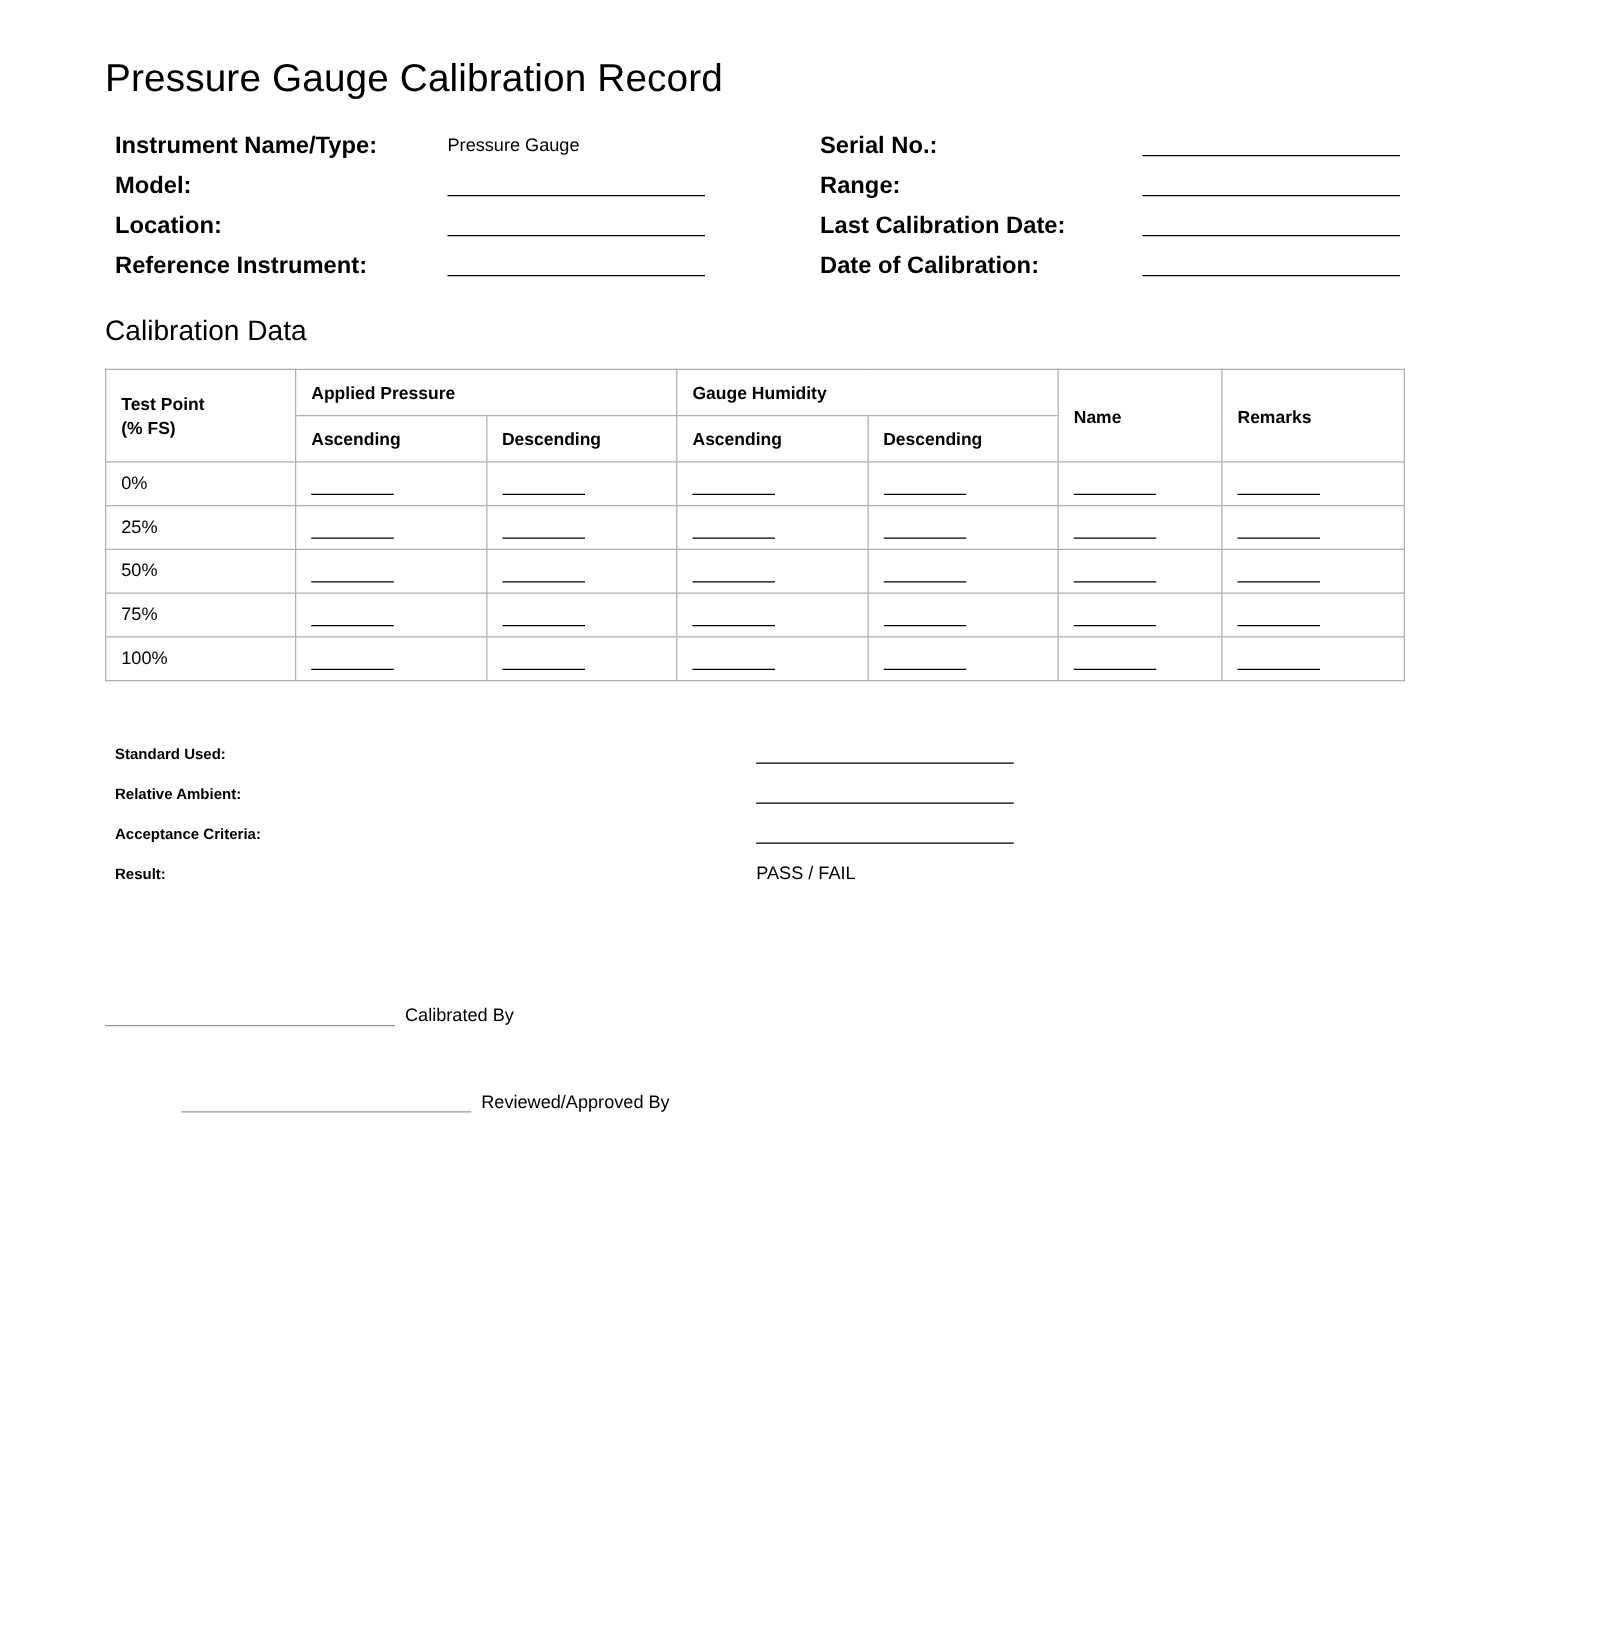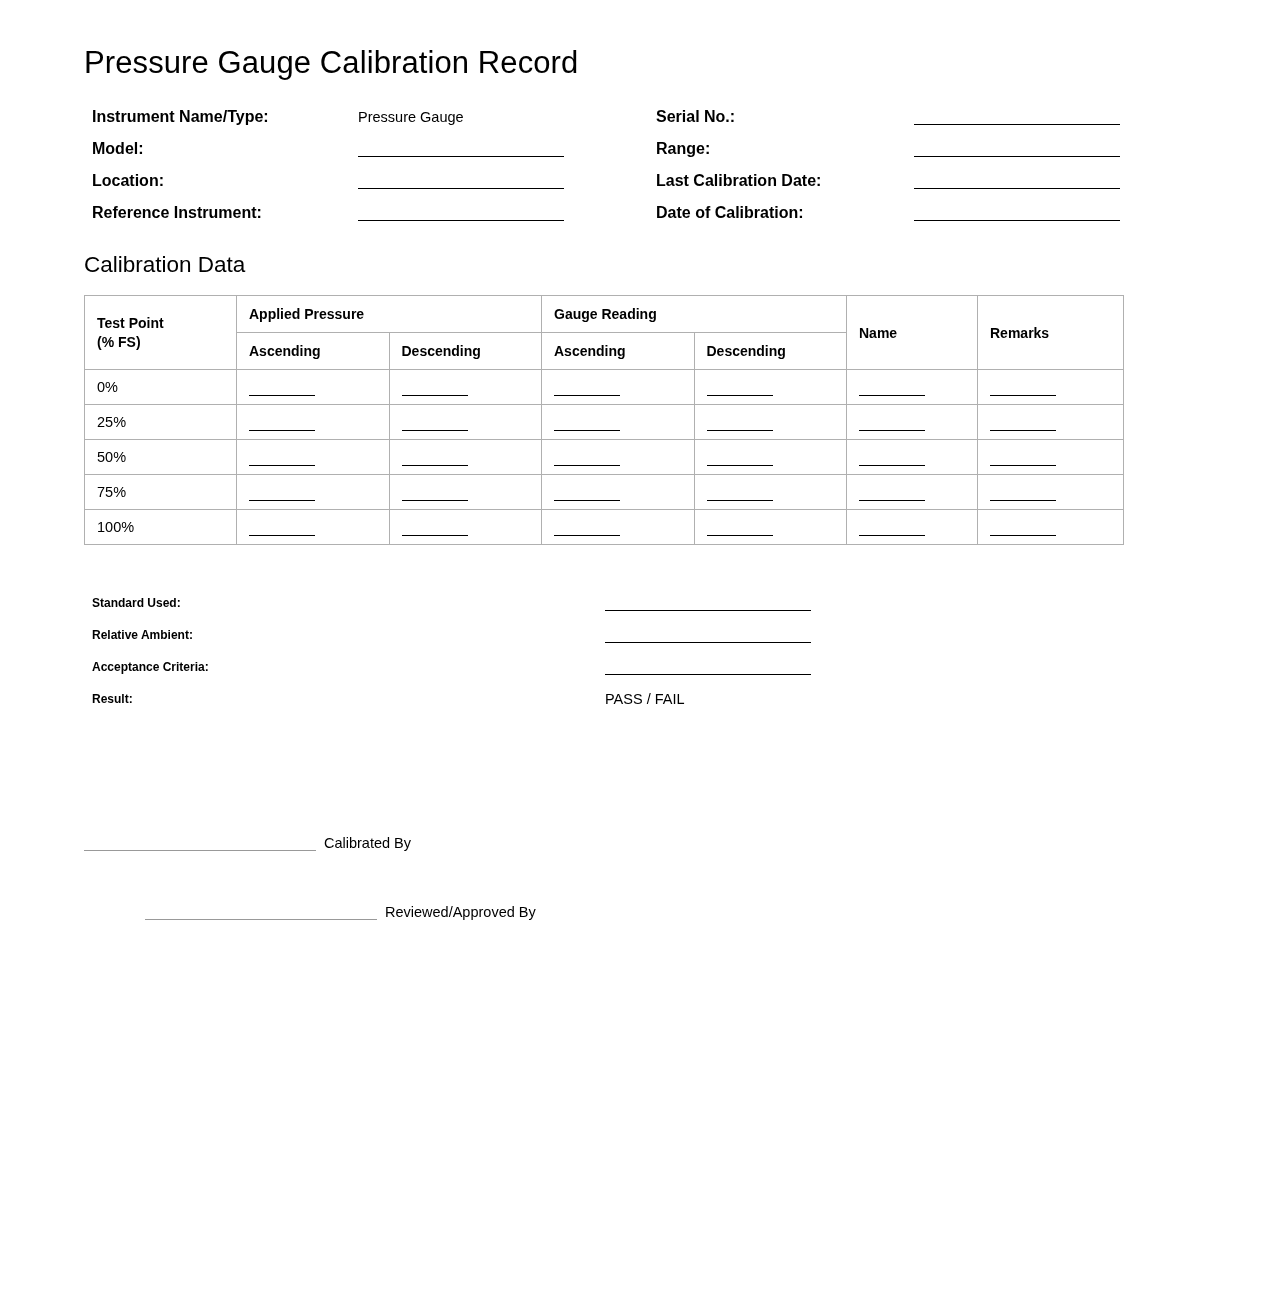--- a/index.html
+++ b/index.html
@@ -39,21 +39,21 @@
     top: 0;
   }
   .meta-col.left  { left: 8px;  width: 500px; }
   .meta-col.right { left: 572px; width: 540px; }
 
   .meta-row {
     position: relative;
     height: 32px;
   }
   .meta-label {
-    font-size: 16px;
+    font-size: 19px;
     font-weight: bold;
     line-height: 20px;
     white-space: nowrap;
   }
   .meta-value {
     position: absolute;
     top: 0;
     font-size: 14.5px;
     font-weight: 400;
     line-height: 20px;
@@ -156,21 +156,21 @@
     left: 521px;
     top: 0;
     font-size: 14.5px;
     font-weight: 400;
     line-height: 20px;
     white-space: nowrap;
   }
 
   
   .sign-block {
-    margin-top: 80px;
+    margin-top: 50px;
     position: relative;
     text-decoration: underline;
   }
   .sign-row {
     position: relative;
     height: 69px;
     white-space: nowrap;
   }
   .sign-line {
     display: inline-block;
@@ -243,21 +243,21 @@
   <h2 class="section-heading">Calibration Data</h2>
 
   <table class="cal-table">
     <thead>
       <tr>
         <th class="col-testpoint" rowspan="2">
           <span>Test Point</span><br>
           <span>(% FS)</span>
         </th>
         <th class="col-group" colspan="2">Applied Pressure</th>
-        <th class="col-group" colspan="2">Gauge Reading</th>
+        <th class="col-group" colspan="2">Gauge Humidity</th>
         <th class="col-error" rowspan="2">Name</th>
         <th class="col-remarks" rowspan="2">Remarks</th>
       </tr>
       <tr>
         <th class="col-sub">Ascending</th>
         <th class="col-sub">Descending</th>
         <th class="col-sub">Ascending</th>
         <th class="col-sub">Descending</th>
       </tr>
     </thead>

